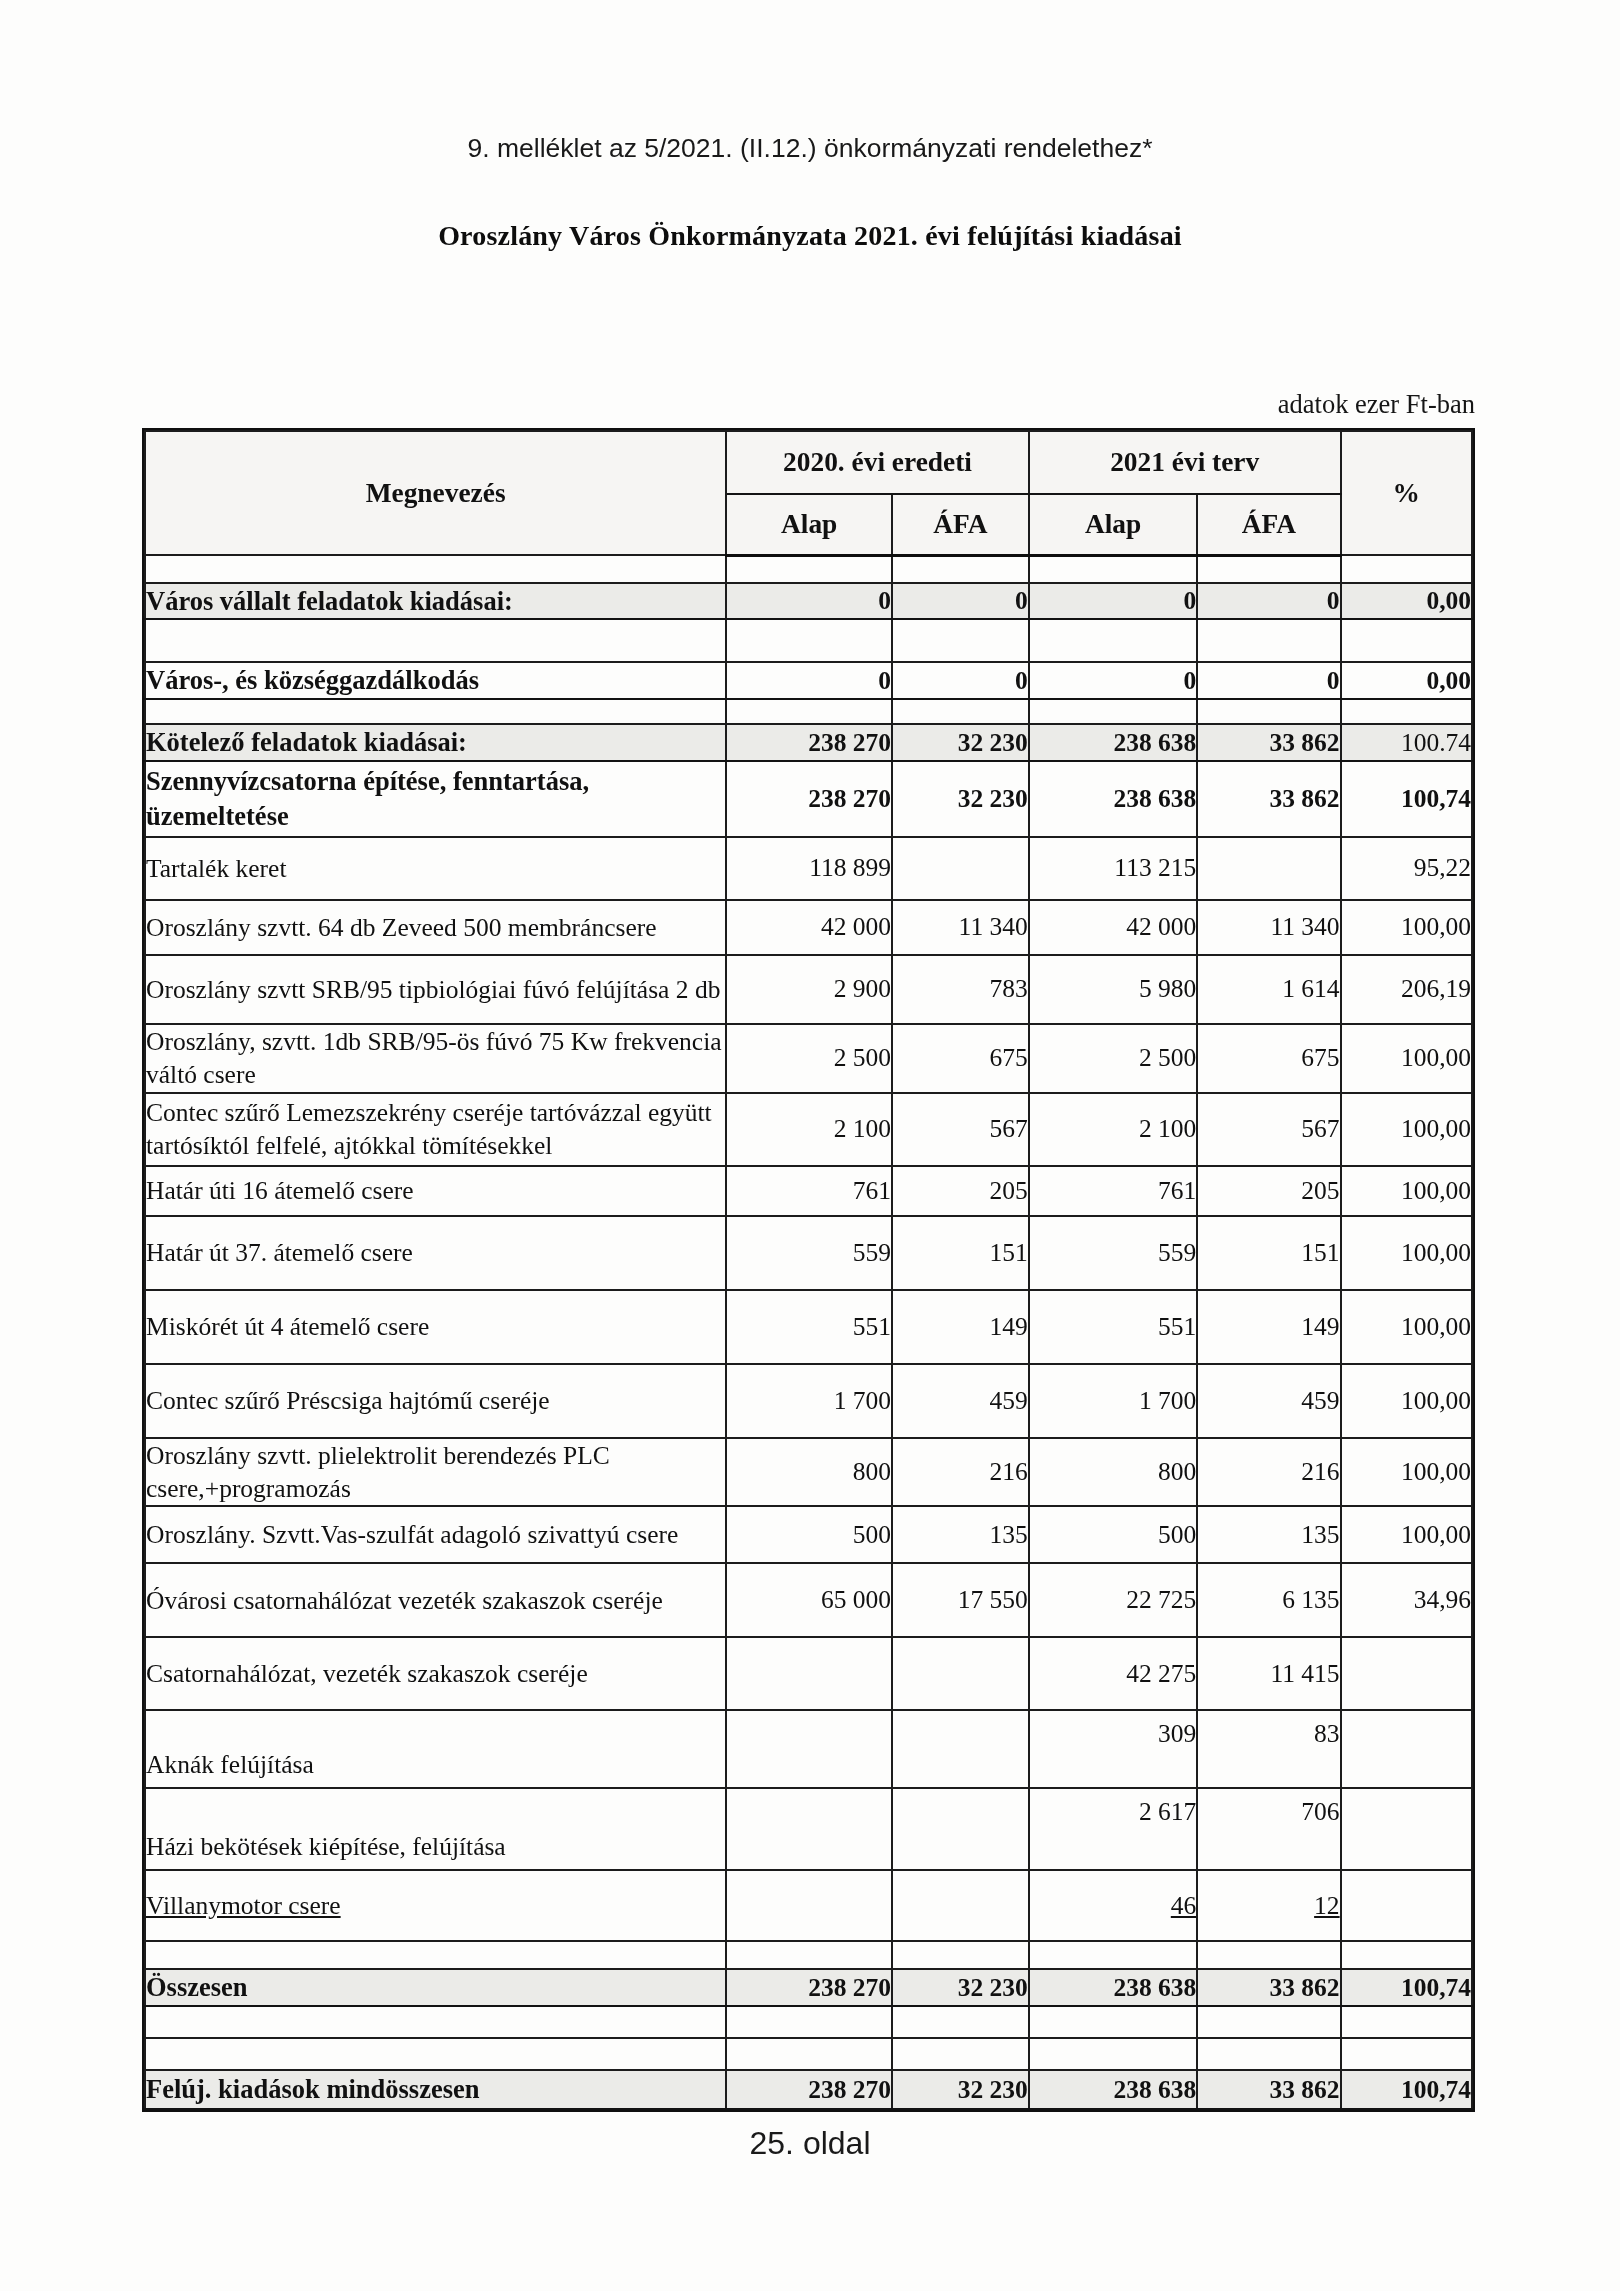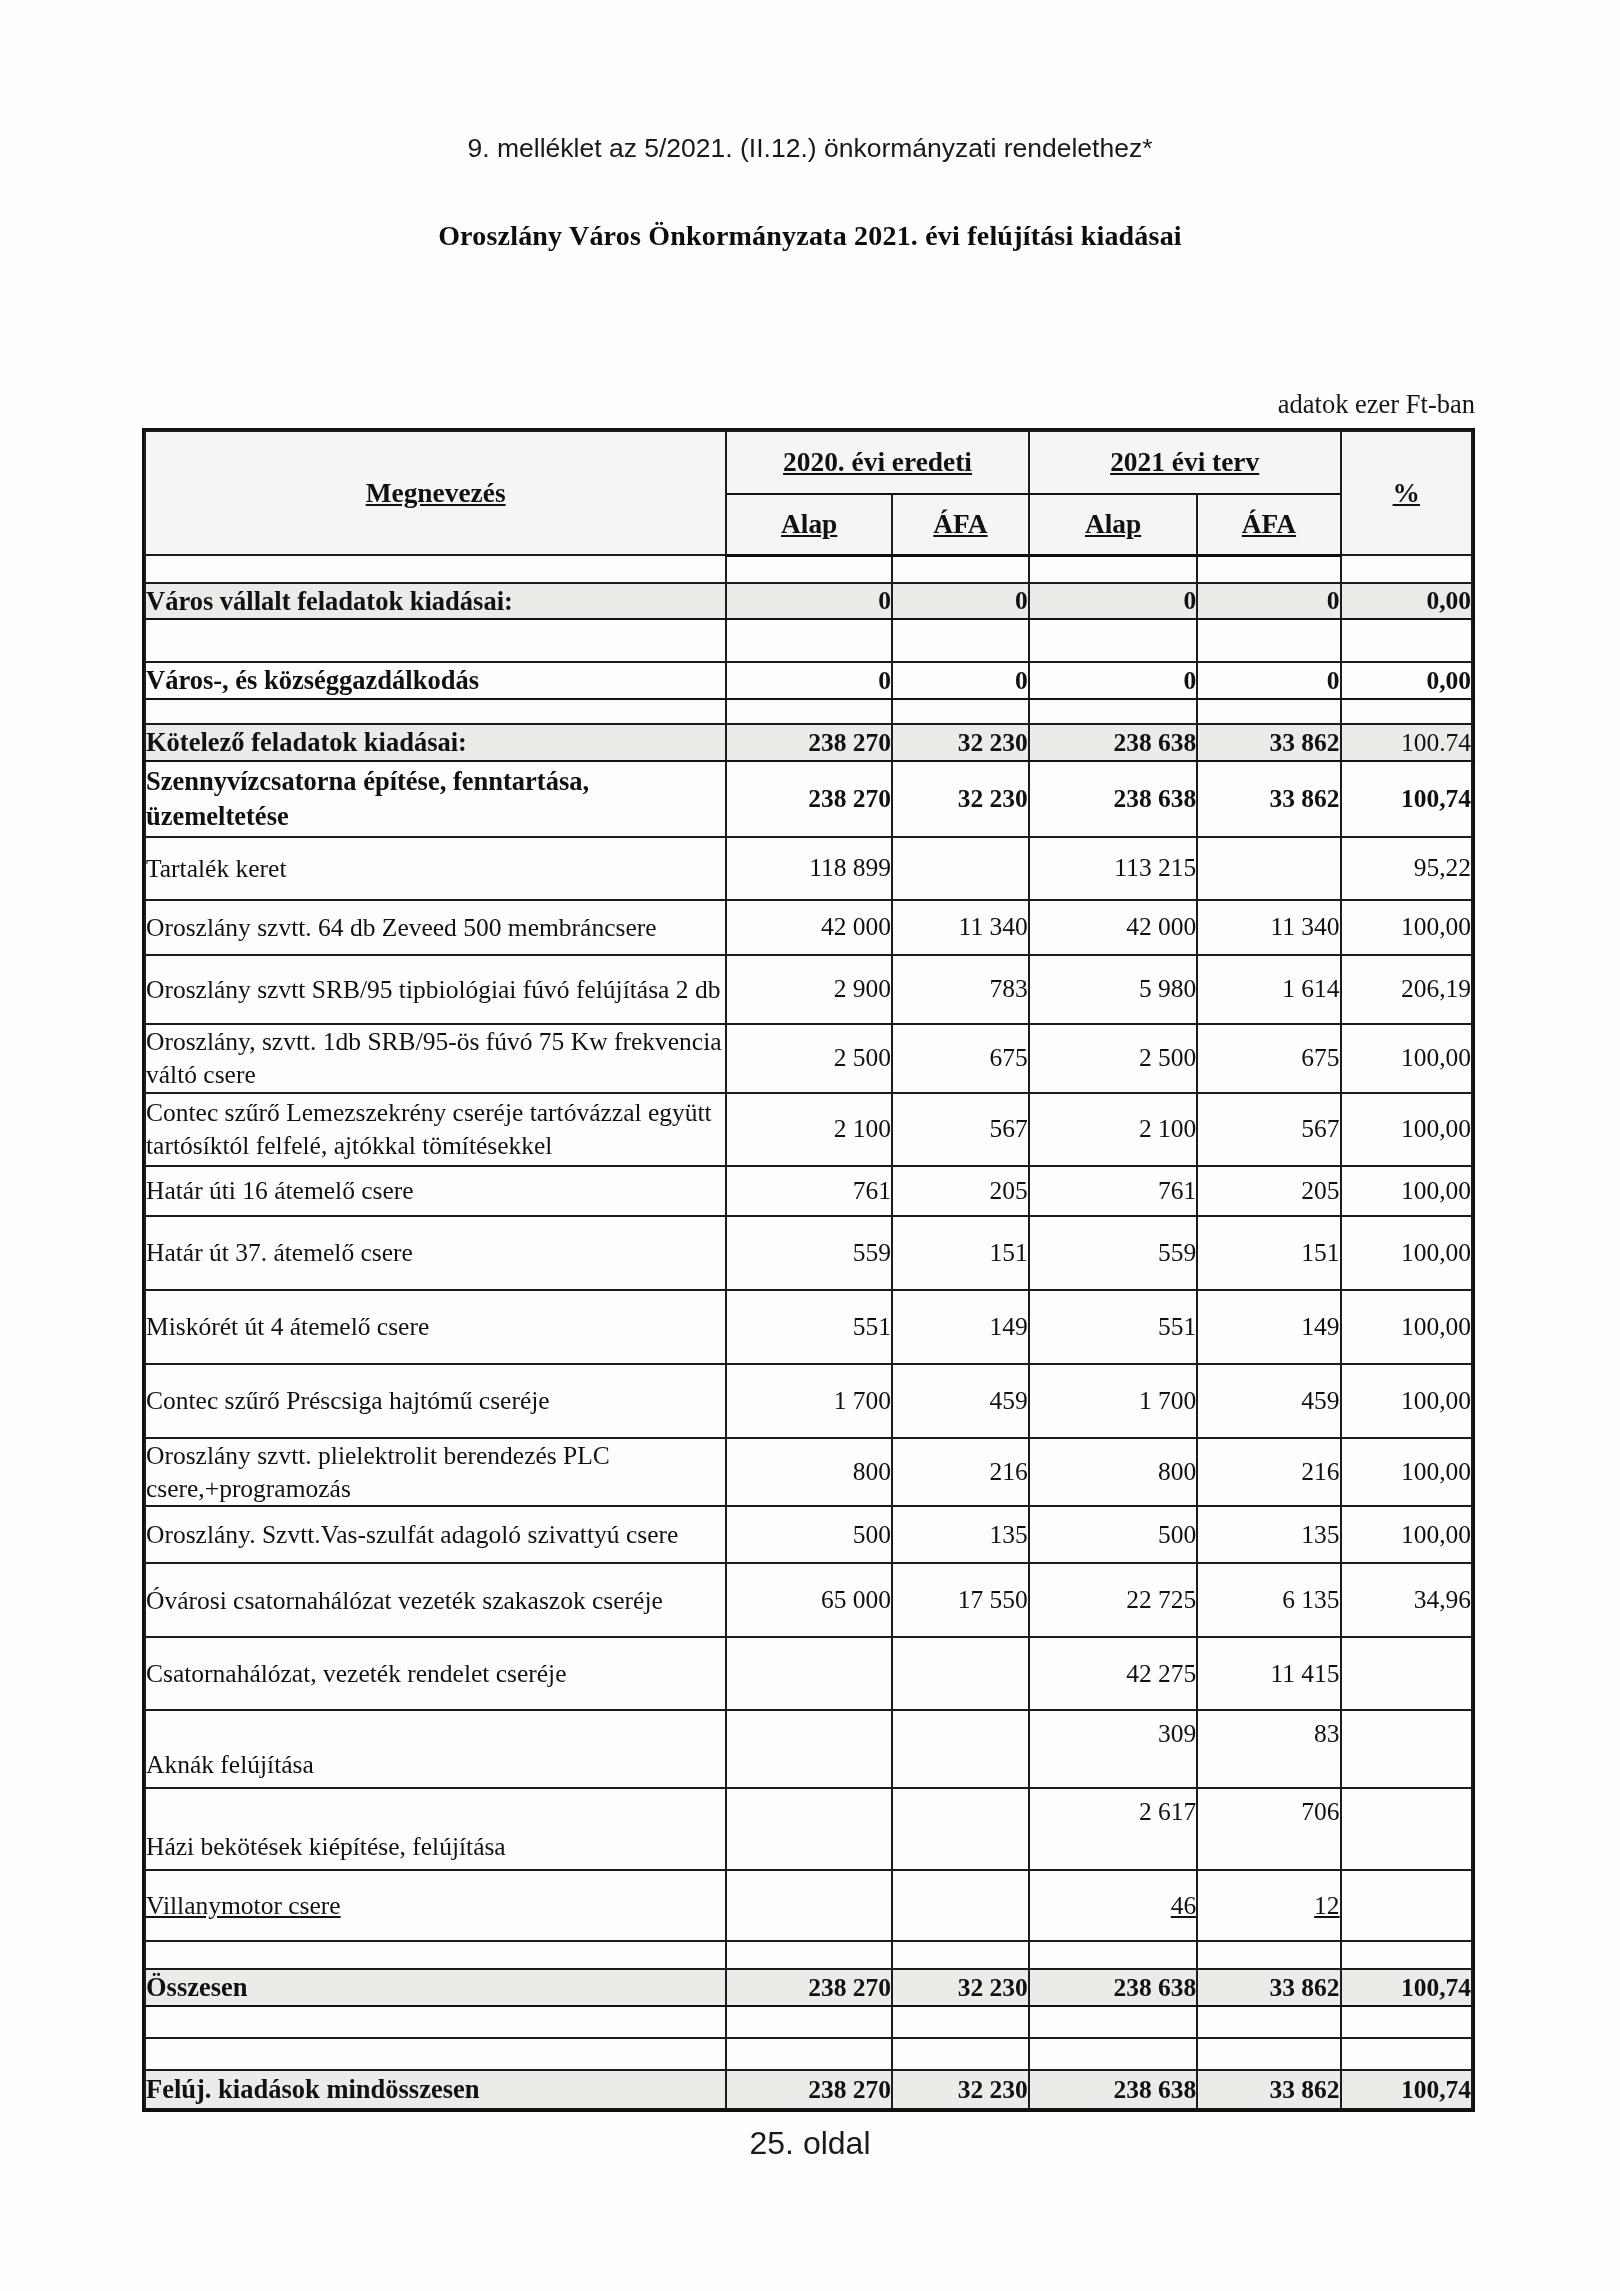--- a/index.html
+++ b/index.html
@@ -45,21 +45,20 @@
   }
   table.main th, table.main td {
     border: 2px solid #1c1c1c;
     padding: 0;
     overflow: hidden;
   }
   table.main th {
     font-weight: bold; font-size: 27.4px;
     text-align: center; vertical-align: middle;
     background: #f6f5f3;
-    text-decoration: underline;
   }
   tr.head-group th { height: 63px; }
   tr.head-sub th { height: 61px; border-bottom: 3.9px solid #0e0e0e; }
   tr.head-group th.gcol { border-bottom: 2.9px solid #141414; }
   td.name {
     text-align: left; vertical-align: middle;
     padding: 3.9px 7.8px 3.9px 7.8px;
     font-size: 25.5px; line-height: 1.3;
   }
   td.num {
@@ -269,21 +268,21 @@
           </tr>
           <tr style="height: 74px;">
             <td class="name">Óvárosi csatornahálózat  vezeték szakaszok cseréje</td>
             <td class="num">65 000</td>
             <td class="num">17 550</td>
             <td class="num">22 725</td>
             <td class="num">6 135</td>
             <td class="num">34,96</td>
           </tr>
           <tr style="height: 73px;">
-            <td class="name">Csatornahálózat, vezeték rendelet cseréje</td>
+            <td class="name">Csatornahálózat, vezeték szakaszok cseréje</td>
             <td class="num"></td>
             <td class="num"></td>
             <td class="num">42 275</td>
             <td class="num">11 415</td>
             <td class="num"></td>
           </tr>
           <tr class="split" style="height: 78px;">
             <td class="name">Aknák felújítása</td>
             <td class="num"></td>
             <td class="num"></td>

